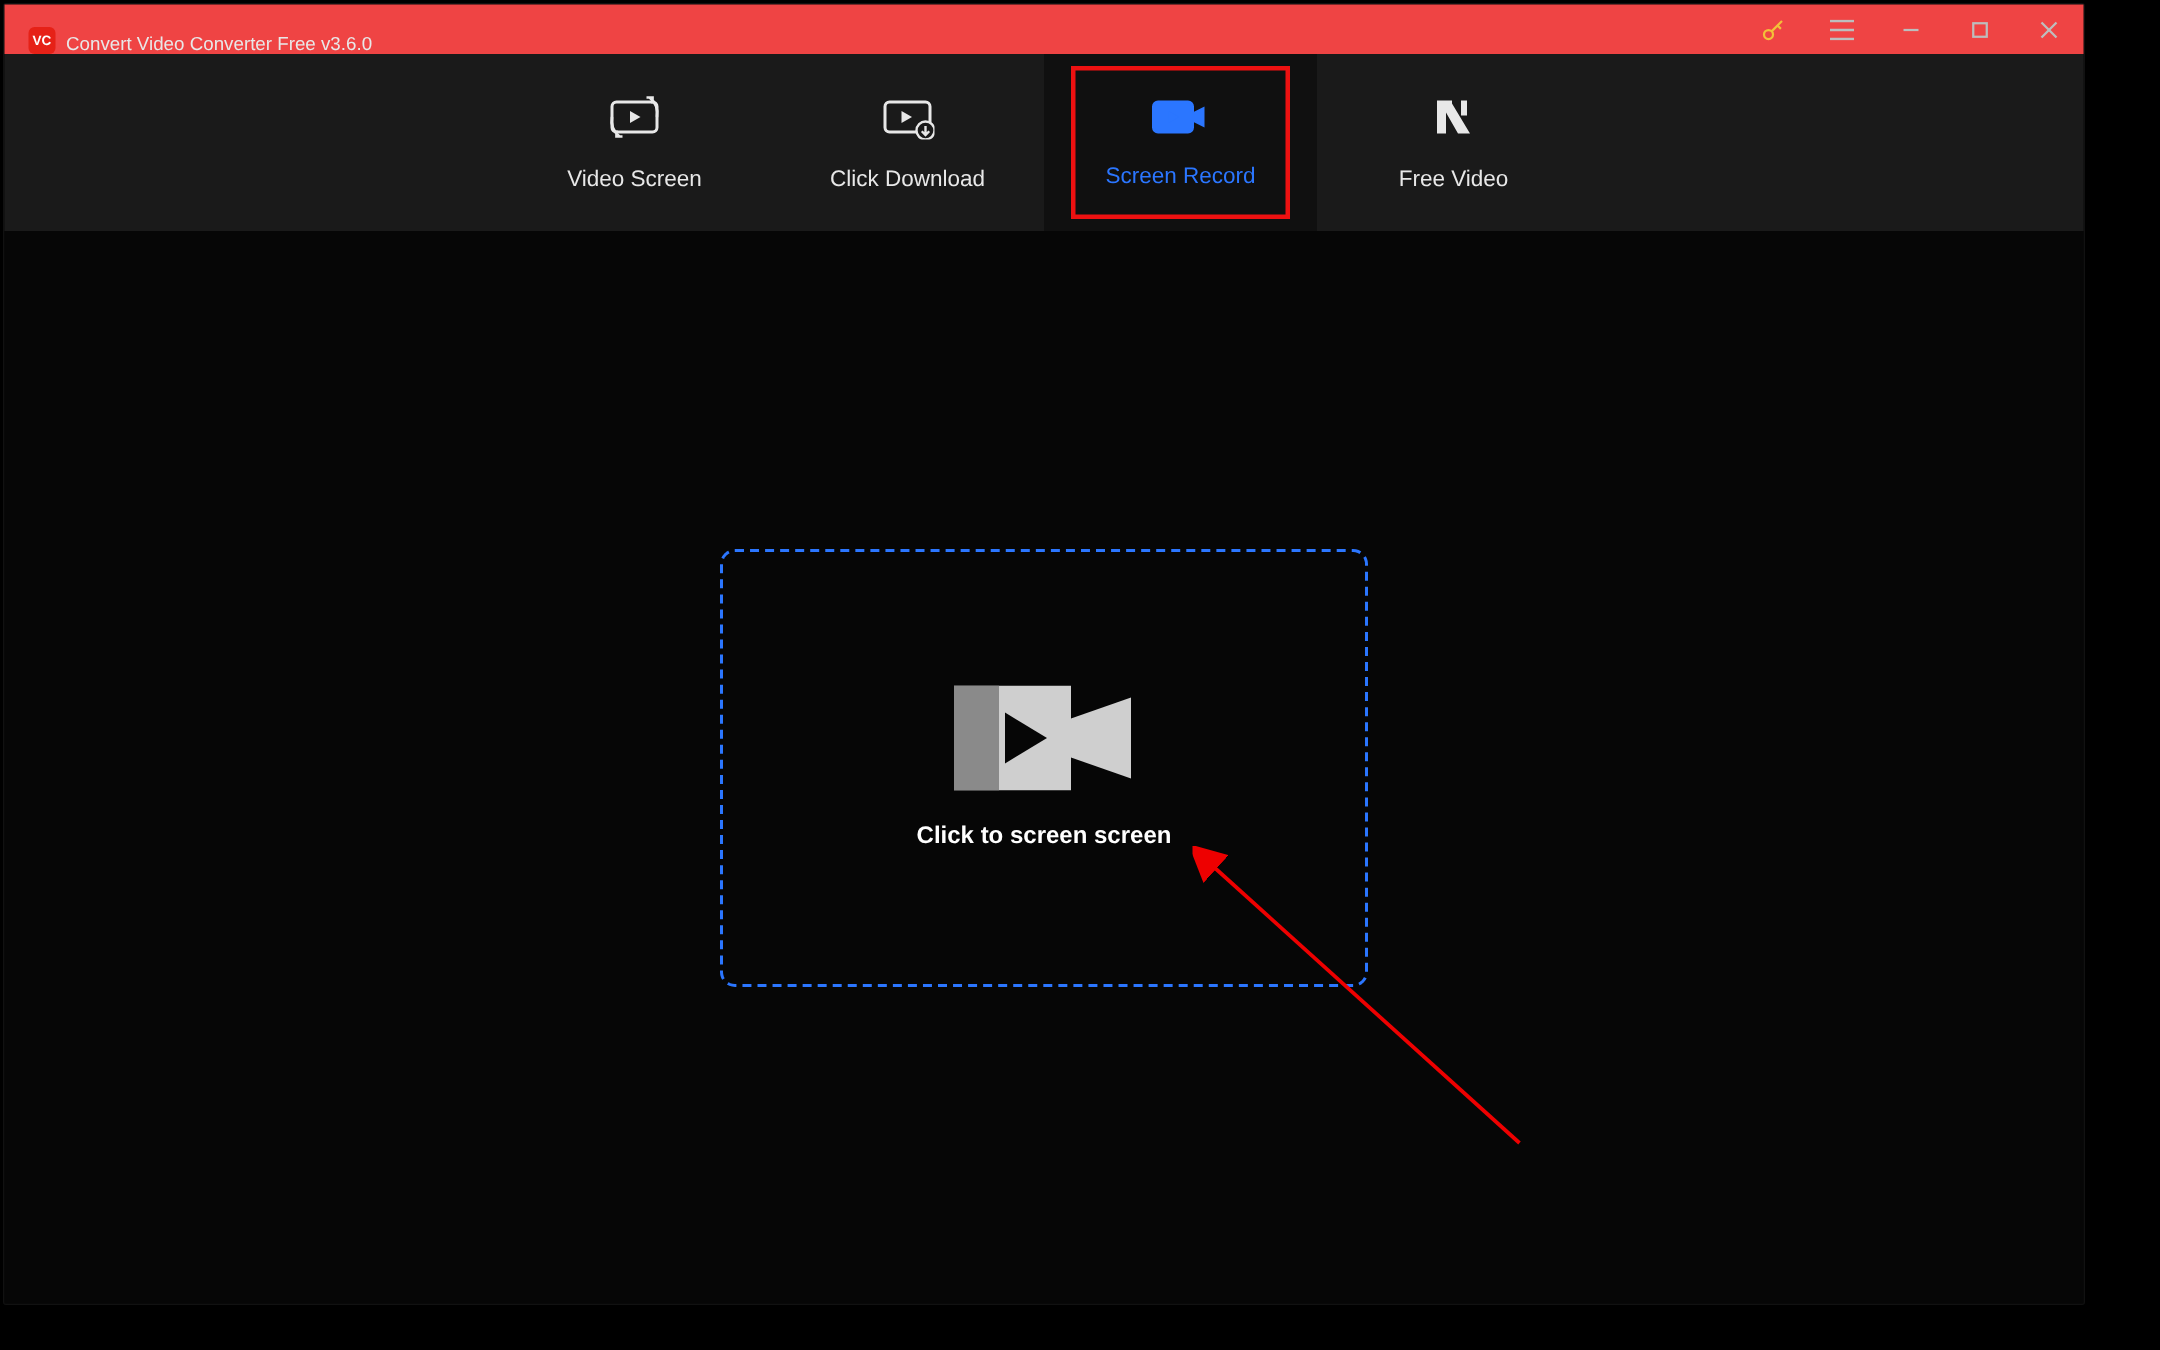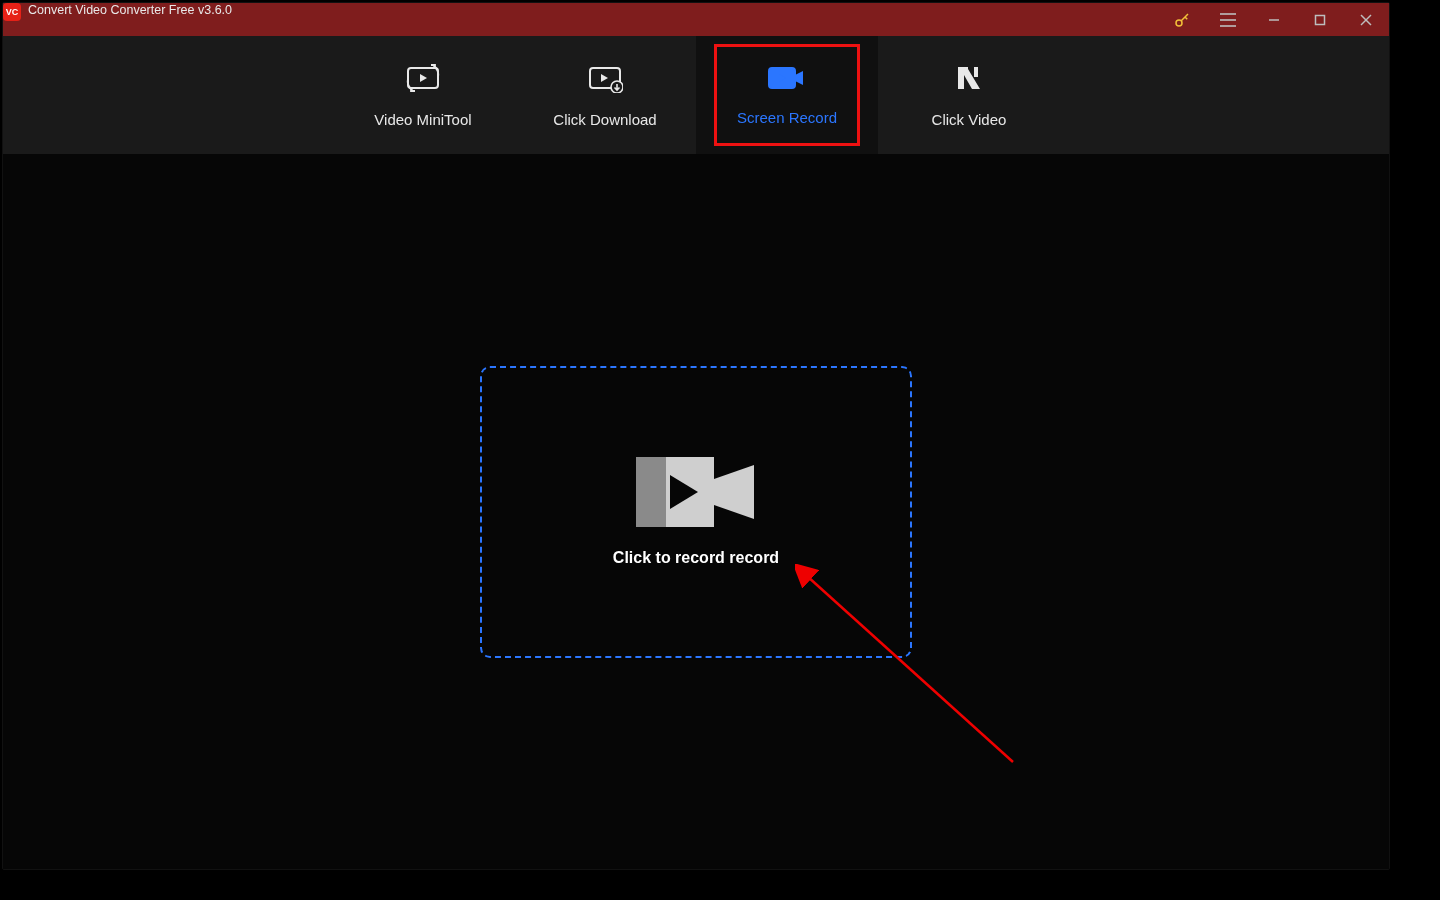--- a/index.html
+++ b/index.html
@@ -9,24 +9,24 @@
     width: 1388px;
     height: 868px;
     background: #060606;
     border: 1px solid #111;
     border-radius: 2px;
     margin: 2px;
   }
   
   .titlebar {
     height: 33px;
-    background: #7f1d1d;
-    display: flex;
-    align-items: flex-start;
-    padding-left: 0;
+    background: #ef4444;
+    display: flex;
+    align-items: flex-end;
+    padding-left: 16px;
     color: #e8e8e8;
     font-size: 12.5px;
   }
   .app-logo {
     width: 18px; height: 18px;
     background: #e62117;
     border-radius: 4px;
     display: flex; align-items: center; justify-content: center;
     color: #fff; font-size: 9px; font-weight: 700;
     margin-right: 7px;
@@ -151,21 +151,21 @@
   </div>
 
   <div class="navbar">
     <div class="nav-item">
       <svg width="36" height="30" viewBox="0 0 36 30" fill="none" stroke="#e8e8e8" stroke-width="2">
         <rect x="3" y="5" width="30" height="20" rx="3"></rect>
         <polygon points="15,11 15,19 22,15" fill="#e8e8e8" stroke="none"></polygon>
         <path d="M26 2 L30 2 L30 6 M28 2 A13 13 0 0 1 33 15" stroke-width="1.8"></path>
         <path d="M10 28 L6 28 L6 24 M8 28 A13 13 0 0 1 3 15" stroke-width="1.8"></path>
       </svg>
-      <span class="nav-label">Video MiniTool</span>
+      <span class="nav-label">Video Screen</span>
     </div>
 
     <div class="nav-item">
       <svg width="36" height="30" viewBox="0 0 36 30" fill="none" stroke="#e8e8e8" stroke-width="2">
         <rect x="3" y="5" width="30" height="20" rx="3"></rect>
         <polygon points="14,11 14,19 21,15" fill="#e8e8e8" stroke="none"></polygon>
         <circle cx="30" cy="24" r="6" fill="#1a1a1a" stroke="#e8e8e8" stroke-width="1.6"></circle>
         <path d="M30 21 L30 27 M27.5 24.5 L30 27 L32.5 24.5" stroke-width="1.6"></path>
       </svg>
       <span class="nav-label">Click Download</span>
@@ -179,33 +179,33 @@
         <path d="M28 10 L36 6 L36 20 L28 16 Z" fill="#2b76ff" stroke="none"></path>
       </svg>
       <span class="nav-label">Screen Record</span>
     </div>
 
     <div class="nav-item">
       <svg width="30" height="30" viewBox="0 0 30 30" fill="#e8e8e8">
         <path d="M4 4 L4 26 L10 26 L10 12 L18 26 L26 26 L14 6 L14 4 Z"></path>
         <rect x="20" y="4" width="4" height="10" fill="#e8e8e8"></rect>
       </svg>
-      <span class="nav-label">Click Video</span>
+      <span class="nav-label">Free Video</span>
     </div>
   </div>
 
   <div class="main-area">
     <div class="record-box">
       <svg width="120" height="70" viewBox="0 0 120 70">
         <rect x="0" y="0" width="78" height="70" fill="#cfcfcf"></rect>
         <rect x="0" y="0" width="30" height="70" fill="#8a8a8a"></rect>
         <polygon points="34,18 34,52 62,35" fill="#060606"></polygon>
         <polygon points="78,22 118,8 118,62 78,48" fill="#cfcfcf"></polygon>
       </svg>
-      <div class="record-text">Click to record record</div>
+      <div class="record-text">Click to screen screen</div>
     </div>
 
     <svg class="arrow-annotation" style="left:792px; top:410px;" width="230" height="210" viewBox="0 0 230 210">
       <defs>
         <marker id="ah" markerWidth="10" markerHeight="10" refX="2" refY="5" orient="auto">
           <polygon points="0,0 10,5 0,10" fill="#e00"></polygon>
         </marker>
       </defs>
       <line x1="218" y1="198" x2="12" y2="12" stroke="#e00" stroke-width="2.5" marker-end="url(#ah)"></line>
     </svg>

